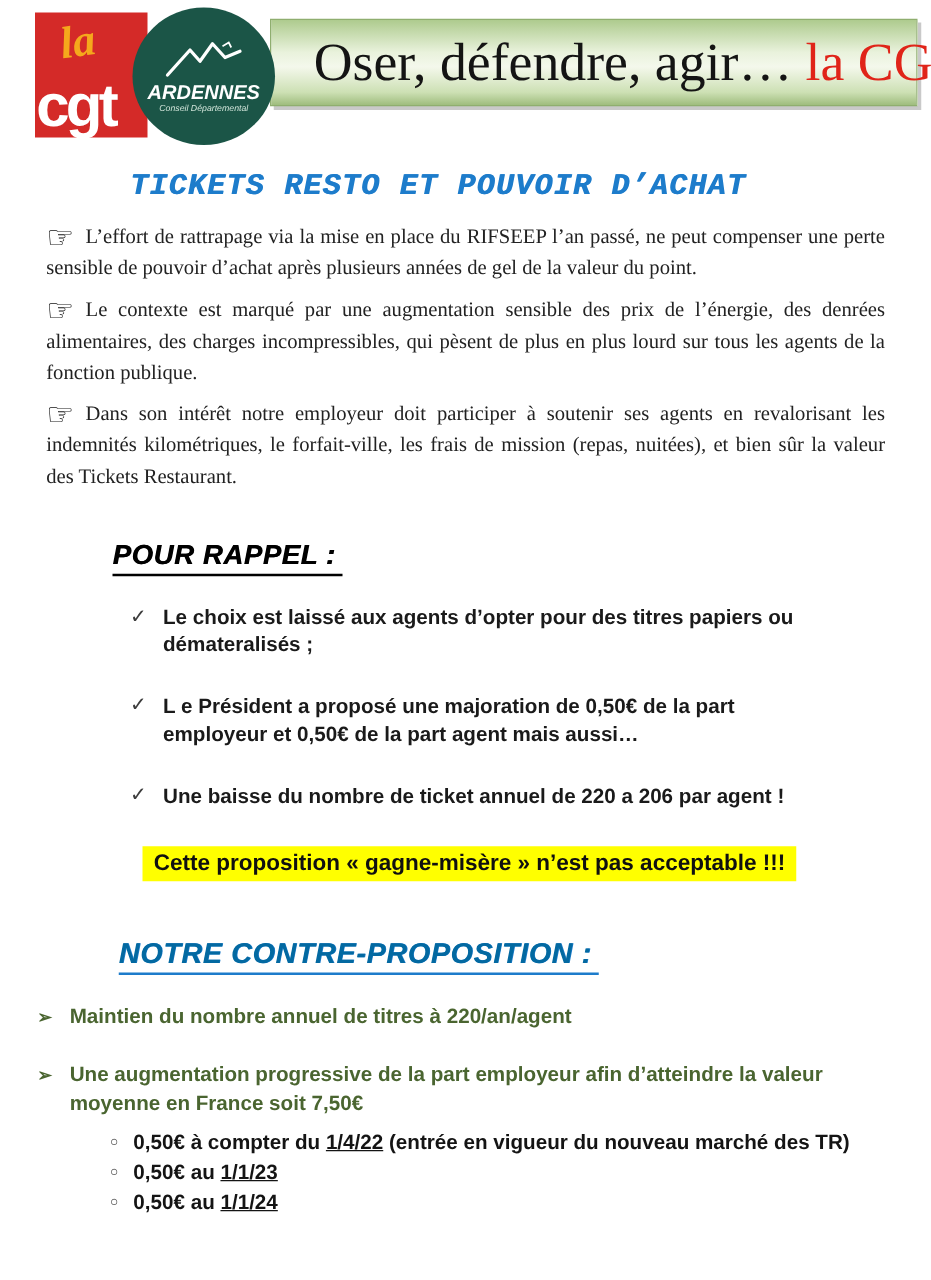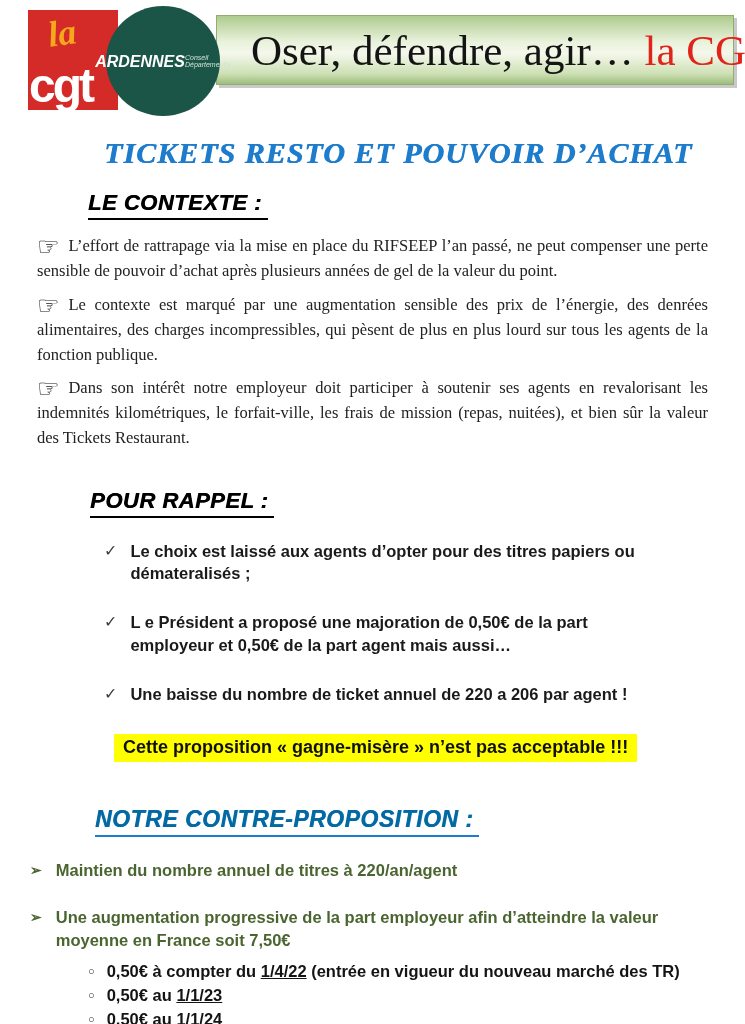--- a/index.html
+++ b/index.html
@@ -35,21 +35,21 @@
     font-family: "Liberation Sans", sans-serif;
     font-weight: bold; font-size: 48px; line-height: 1;
     color: #ffffff; letter-spacing: -3px;
   }
 
   .ardennes-logo {
     position: absolute; left: 106px; top: 6px;
     width: 114px; height: 110px;
     background: #1b5547;
     border-radius: 50%;
-    display: flex; flex-direction: row;
+    display: flex; flex-direction: column;
     align-items: center; justify-content: center;
     z-index: 2;
   }
   .ardennes-title {
     font-family: "Liberation Sans", sans-serif;
     font-style: italic; font-weight: bold;
     font-size: 16px; color: #ffffff; letter-spacing: 0px;
     margin-top: 2px;
   }
   .ardennes-subtitle {
@@ -69,23 +69,23 @@
   }
   .banner-text {
     font-family: "Liberation Serif", serif;
     font-size: 43px; color: #141414; white-space: nowrap;
   }
   .banner-text .red { color: #e02419; }
 
   
   .doc-title {
     margin: 14px 4px 0 104px;
-    font-family: Liberation Serif, serif;
+    font-family: Liberation Mono, monospace;
     font-weight: bold; font-style: italic;
-    font-size: 30px; letter-spacing: 1px;
+    font-size: 24px; letter-spacing: 1px;
     color: #1d7ccb;
     text-shadow: 0.6px 0 0 #1d7ccb;
     white-space: nowrap;
   }
 
   
   .section-heading {
     display: inline-block;
     font-family: "Liberation Sans", sans-serif;
     font-weight: bold; font-style: italic;
@@ -185,23 +185,20 @@
       <div class="banner-text">
         <span>Oser, défendre, agir… </span><span class="red">la CGT est là</span>
       </div>
     </div>
   </div>
 
   
   <div class="doc-title">TICKETS RESTO ET POUVOIR D’ACHAT</div>
 
   
-  <div>
-    <span class="section-heading heading-contexte">LE CONTEXTE :</span>
-  </div>
 
   <div class="context-block">
     <p class="context-para">
       <span class="finger">☞</span><span>L’effort de rattrapage via la mise en place du RIFSEEP l’an passé, ne peut compenser une perte sensible de pouvoir d’achat après plusieurs années de gel de la valeur du point.</span>
     </p>
     <p class="context-para">
       <span class="finger">☞</span><span>Le contexte est marqué par une augmentation sensible des prix de l’énergie, des denrées alimentaires, des charges incompressibles, qui pèsent de plus en plus lourd sur tous les agents de la fonction publique.</span>
     </p>
     <p class="context-para">
       <span class="finger">☞</span><span>Dans son intérêt notre employeur doit participer à soutenir ses agents en revalorisant les indemnités kilométriques, le forfait-ville, les frais de mission (repas, nuitées), et bien sûr la valeur des Tickets Restaurant.</span>

